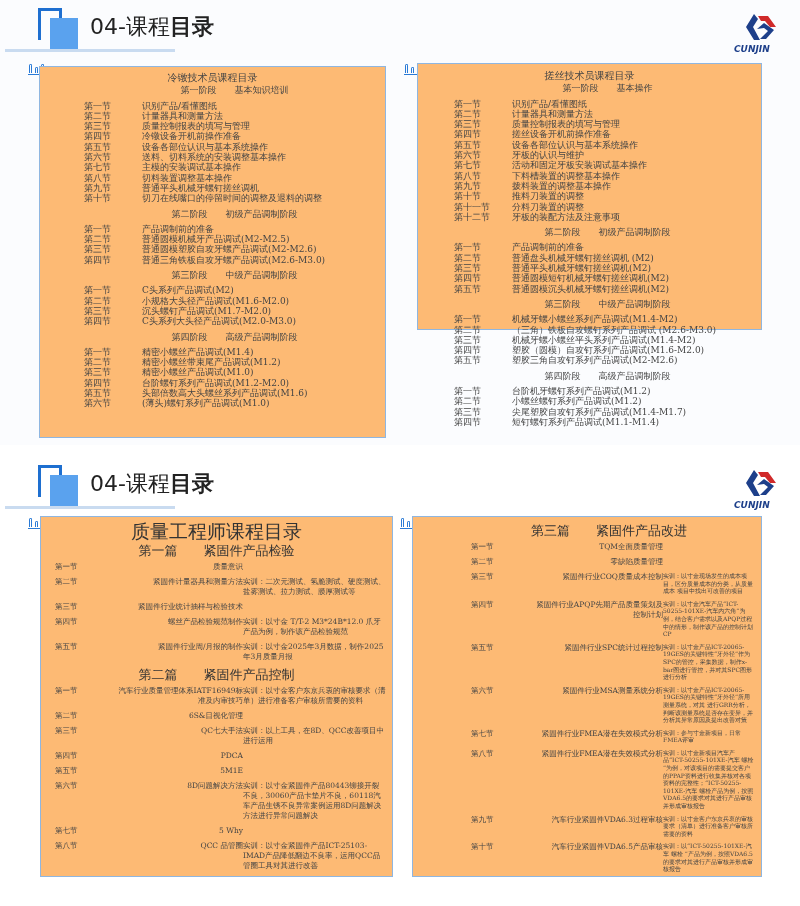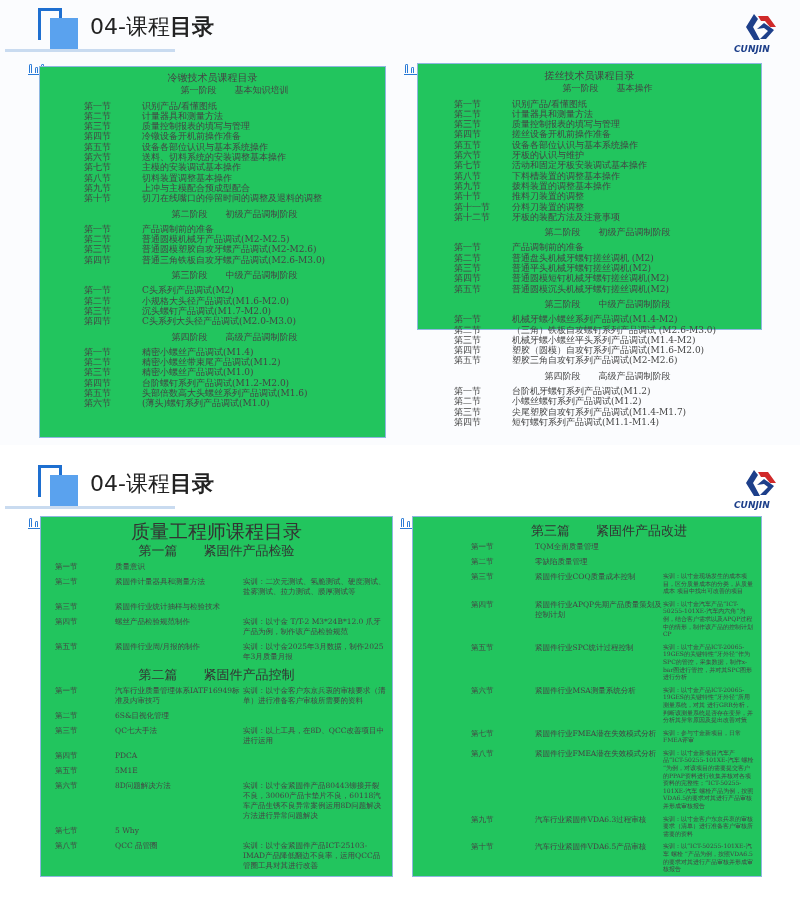--- a/index.html
+++ b/index.html
@@ -10,36 +10,36 @@
   .hdr { position: absolute; left: 0; top: 0; width: 800px; height: 64px; }
   .hdr .sq-outline { position: absolute; left: 38px; top: 8px; width: 24px; height: 22px; border: 3px solid #1e6fd0; border-bottom: none; }
   .hdr .sq-outline2 { position: absolute; left: 38px; top: 8px; width: 3px; height: 32px; background: #1e6fd0; }
   .hdr .sq-fill { position: absolute; left: 50px; top: 18px; width: 28px; height: 32px; background: #5aa2ee; }
   .hdr .line { position: absolute; left: 5px; top: 49px; width: 170px; height: 3px; background: #c9dbf0; }
   .hdr .title { position: absolute; left: 90px; top: 12px; font-family: "DejaVu Sans", sans-serif; font-size: 22px; color: #222; letter-spacing: 0px; }
   .hdr .title b { font-weight: bold; }
   .logo { position: absolute; right: 12px; top: 12px; width: 54px; height: 54px; text-align: left; }
   .logo svg { display: block; margin: 0 auto; }
   .logo .lt { font-family: "DejaVu Sans", sans-serif; font-size: 9px; font-weight: bold; font-style: italic; color: #1d3f8a; margin-top: 2px; letter-spacing: 0px; }
-  .panel { position: absolute; border: 1.5px solid #8fb6e0; background: #22c55e; }
+  .panel { position: absolute; border: 1.5px solid #8fb6e0; background: #fdba74; }
   .bars { position: absolute; width: 18px; height: 12px; }
   .bars i { position: absolute; bottom: 2px; width: 3px; border: 1.2px solid #2a7ad6; border-bottom: none; border-radius: 2px 2px 0 0; }
   .bars .base { position: absolute; bottom: 0; left: 0; width: 18px; height: 1.5px; background: #2a7ad6; }
   .doc { font-size: 9px; line-height: 10.3px; color: #444; }
   .doc .t { text-align: center; font-size: 10px; margin-bottom: 2px; }
   .doc .stage { text-align: center; margin: 5px 0 5px; }
   .doc .row { display: flex; }
   .doc .row .n { width: 58px; flex: none; }
   .doc .row .c { flex: 1; white-space: nowrap; }
   .qe { font-size: 7.5px; line-height: 10px; color: #444; }
   .qe .bigt { text-align: center; font-size: 19px; line-height: 20px; color: #333; margin-top: 4px; }
   .qe .pt { text-align: center; font-size: 13px; line-height: 15px; color: #333; margin: 2px 0 4px; }
   .qe .row { display: flex; margin-bottom: 5px; }
   .qe .row .n { width: 74px; flex: none; padding-left: 14px; }
-  .qe .row .c { width: 128px; flex: none; }
+  .qe .row .c { width: 128px; flex: none; text-align: right; }
   .qe .row .p { flex: 1; padding-right: 6px; }
   .qe2 .row .n { width: 78px; }
   .qe2 .row .c { width: 128px; }
   .qe2 .row .p { font-size: 6px; line-height: 7.6px; }
 </style>
 </head>
 <body>
 
 <div class="slide slide1">
   <div class="hdr">
@@ -96,21 +96,21 @@
           <div class="row">
             <span class="n">第七节</span>
             <span class="c">主模的安装调试基本操作</span>
           </div>
           <div class="row">
             <span class="n">第八节</span>
             <span class="c">切料装置调整基本操作</span>
           </div>
           <div class="row">
             <span class="n">第九节</span>
-            <span class="c">上冲与主模配合预成型配合</span>
+            <span class="c">普通平头机械牙螺钉搓丝调机</span>
           </div>
           <div class="row">
             <span class="n">第十节</span>
             <span class="c">切刀在线嘴口的停留时间的调整及退料的调整</span>
           </div>
           <div class="stage">第二阶段　　初级产品调制阶段</div>
           <div class="row">
             <span class="n">第一节</span>
             <span class="c">产品调制前的准备</span>
           </div>

